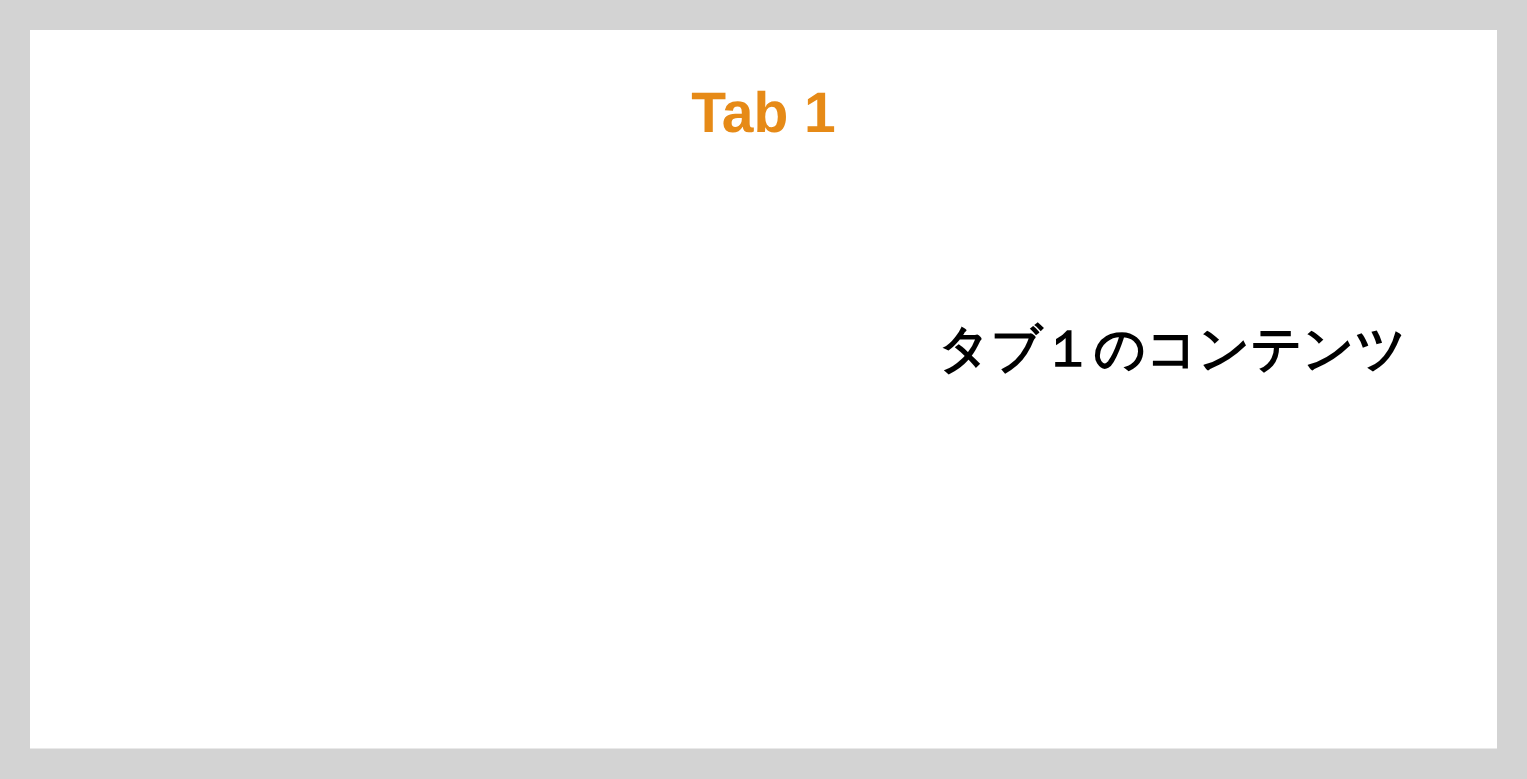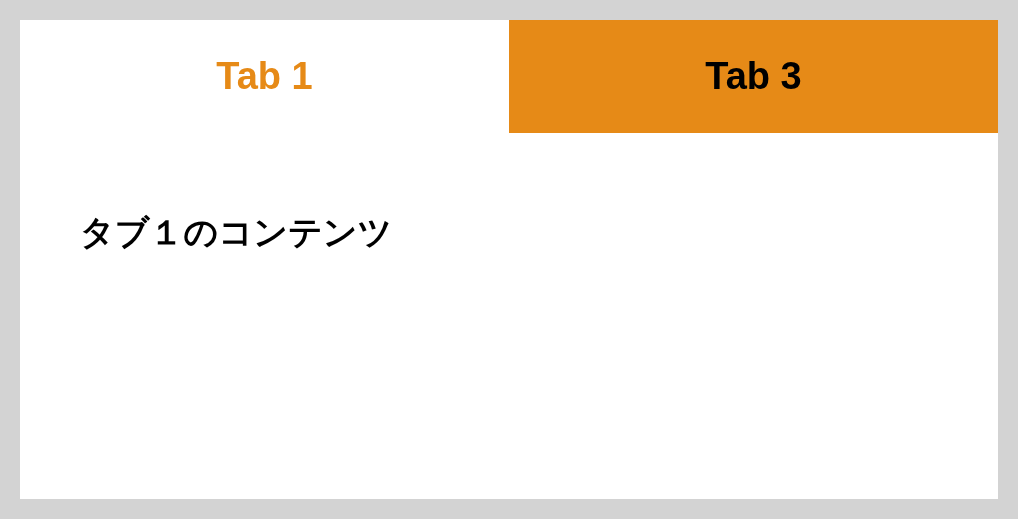--- a/index.html
+++ b/index.html
@@ -1,18 +1,19 @@
 <!DOCTYPE html>
 <html><head>
   <meta charset="utf-8">
   <style>
     * {
       margin: 0;
       padding: 0;
       box-sizing: border-box;
+      text-align: right;
     }
     body {
       background-color: #d3d3d3;
       font-family: Arial, Helvetica, sans-serif;
       padding: 20px;
       width: 1018px;
       height: 519px;
     }
     .container {
       background-color: #ffffff;
@@ -48,20 +49,17 @@
     }
   </style>
 </head>
 <body>
 
 <div class="container">
   <div class="tabs">
     <div class="tab active">
       <span>Tab 1</span>
     </div>
-    <div class="tab">
-      <span>Tab 3</span>
-    </div>
   </div>
   <div class="content">
     <span>タブ１のコンテンツ</span>
   </div>
 </div>
 
 </body></html>

